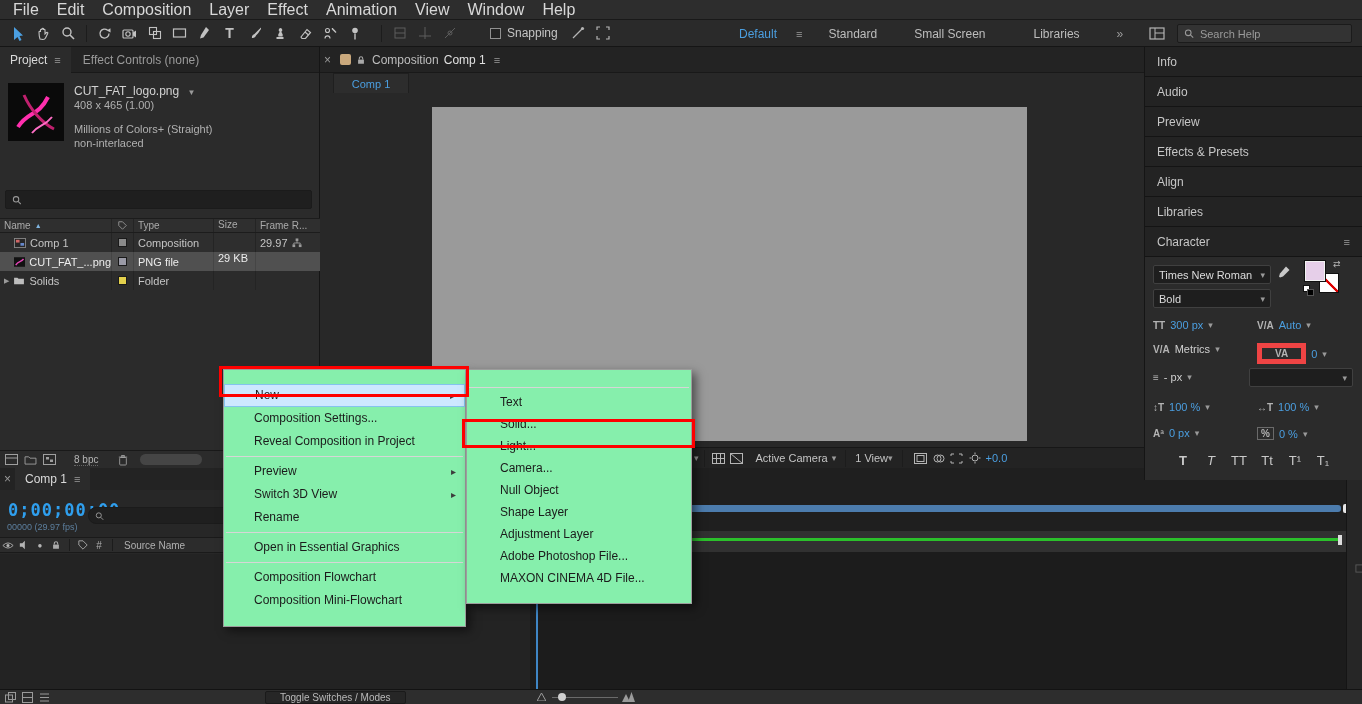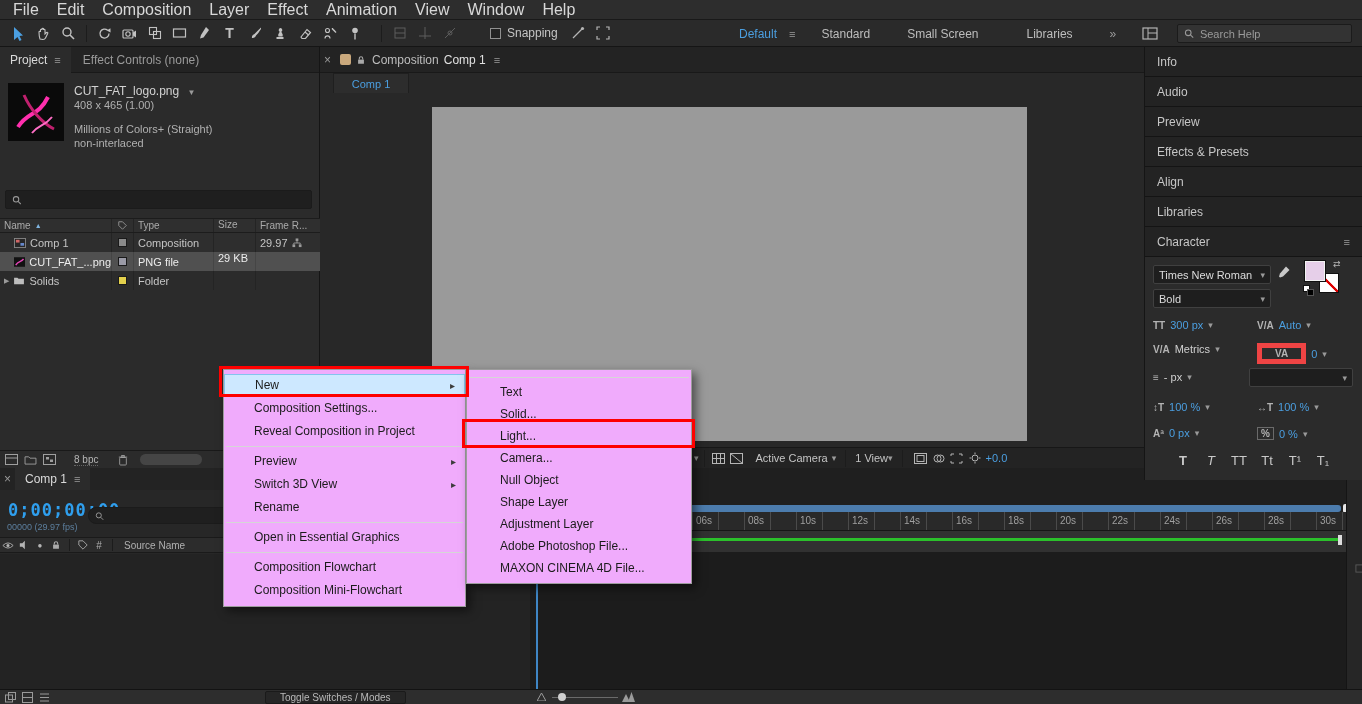--- a/index.html
+++ b/index.html
@@ -12,21 +12,21 @@
   .menubar{position:absolute;left:0;top:0;width:1362px;height:20px;background:#2d2d2d;border-bottom:1px solid #191919;display:flex;align-items:center;padding-left:4px}
   .mitem{padding:0 9px;height:20px;line-height:20px;color:#d8d8d8;font-size:16px}
 
   
   .toolbar{position:absolute;left:0;top:20px;width:1362px;height:27px;background:#2a2a2a;border-bottom:1px solid #151515;display:flex;align-items:center;padding:0 6px}
   .tool{width:25px;height:25px;display:flex;align-items:center;justify-content:center;color:#c2c2c2}
   .tsep{width:1px;height:17px;background:#1c1c1c;margin:0 5px}
   .dim{opacity:.35}
   .chk{width:11px;height:11px;border:1px solid #909090;background:#232323;margin-right:6px}
   .snaplabel{font-size:12px;color:#c4c4c4;margin-right:8px}
-  .ws{font-size:12px;color:#bdbdbd;padding:0 13px;display:flex;align-items:center;gap:12px}
+  .ws{font-size:12px;color:#bdbdbd;padding:0 13px;display:flex;align-items:center;gap:19px}
   .ws-active{color:#4b9fe1}
   .hamb{font-size:11px;color:#9a9a9a}
   .searchbox{display:flex;align-items:center;gap:6px;background:#333333;border:1px solid #1b1b1b;border-radius:2px;height:19px;padding:0 6px}
   .searchbox input{background:transparent;border:none;outline:none;color:#cfcfcf;font-size:11px;width:100%;font-family:inherit}
   input::placeholder{color:#9a9a9a}
 
   
   .tabstrip{background:#232323;display:flex;align-items:center;border-bottom:1px solid #191919}
   .ptab{height:26px;display:flex;align-items:center;padding:0 10px;background:#2b2b2b;color:#dadada;font-size:12px;gap:7px}
   .ptab-inactive{background:transparent;color:#9a9a9a;padding:0 12px}
@@ -36,21 +36,21 @@
   .thead{display:flex;align-items:center;height:15px;background:#2f2f2f;border-top:1px solid #1c1c1c;border-bottom:1px solid #1c1c1c;font-size:10px;color:#aaaaaa}
   .prow{display:flex;align-items:center;height:19px;font-size:11px;color:#c4c4c4}
   .c-name{width:112px;display:flex;align-items:center;gap:4px;padding-left:4px;border-right:1px solid #242424;height:100%}
   .c-label{width:22px;display:flex;align-items:center;justify-content:center;border-right:1px solid #242424;height:100%}
   .c-type{width:80px;padding-left:4px;border-right:1px solid #242424;height:100%;display:flex;align-items:center}
   .c-size{width:42px;padding-left:4px;border-right:1px solid #242424;height:100%;display:flex;align-items:flex-start}
   .c-rate{width:54px;padding-left:4px;height:100%;display:flex;align-items:center;gap:4px}
   .chip{width:9px;height:9px;border:1px solid #1a1a1a}
 
   
-  .ctx{position:absolute;background:#f0abfc;border:1px solid #9c9c9c;box-shadow:4px 4px 9px rgba(0,0,0,.5);padding:4px 0;z-index:50;color:#1b1b1b;font-size:12px}
+  .ctx{position:absolute;background:#86efac;border:1px solid #9c9c9c;box-shadow:4px 4px 9px rgba(0,0,0,.5);padding:14px 0;z-index:50;color:#1b1b1b;font-size:12px}
   .ctx-item{height:23px;line-height:23px;padding:0 26px 0 30px;position:relative;white-space:nowrap}
   .sub .ctx-item{height:22px;line-height:22px;padding-left:33px}
   .ctx-item.hl{background:#cde8ff;border:1px solid #84c3ee;line-height:21px}
   .ctx-sep{height:7px;position:relative}
   .ctx-sep::after{content:"";position:absolute;left:2px;right:2px;top:3px;height:1px;background:#d6d6d6}
   .marrow{position:absolute;right:9px;top:0;font-size:10px;color:#3c3c3c}
   .anno{position:absolute;border:3px solid #fe0000;z-index:70;pointer-events:none}
 
   
   .rp-hdr{height:30px;background:#232323;border-bottom:1px solid #141414;display:flex;align-items:center;justify-content:space-between;padding:0 12px;color:#c6c6c6;font-size:12px}
@@ -287,35 +287,20 @@
         <span style="padding-left:6px">Source Name</span>
       </div>
       <div class="abs" style="left:0;top:86px;width:530px;height:135px;background:#232323"></div>
     </div>
 
     <div class="abs" style="left:530px;top:0;width:816px;height:221px;background:#1f1f1f">
 
       <div class="abs" style="left:6px;top:37px;width:805px;height:7px;background:#4c7cad;border-radius:3px"></div>
       <div class="abs" style="left:813px;top:36px;width:10px;height:9px;background:#e6e6e6;border-radius:2px"></div>
 
-      <div class="ruler" style="left:6px;top:44px;width:810px;height:19px">
-        <span class="rlabel" style="left:160px">06s</span>
-        <span class="rlabel" style="left:212px">08s</span>
-        <span class="rlabel" style="left:264px">10s</span>
-        <span class="rlabel" style="left:316px">12s</span>
-        <span class="rlabel" style="left:368px">14s</span>
-        <span class="rlabel" style="left:420px">16s</span>
-        <span class="rlabel" style="left:472px">18s</span>
-        <span class="rlabel" style="left:524px">20s</span>
-        <span class="rlabel" style="left:576px">22s</span>
-        <span class="rlabel" style="left:628px">24s</span>
-        <span class="rlabel" style="left:680px">26s</span>
-        <span class="rlabel" style="left:732px">28s</span>
-        <span class="rlabel" style="left:784px">30s</span>
-      </div>
 
       <div class="abs" style="left:0;top:63px;width:816px;height:21px;background:#313131"></div>
       <div class="abs" style="left:10px;top:70px;width:801px;height:3px;background:#2bc02b"></div>
       <div class="abs" style="left:808px;top:67px;width:4px;height:10px;background:#dddddd"></div>
       <div class="abs" style="left:0;top:84px;width:816px;height:137px;background:#1c1c1c"></div>
 
       <div class="abs" style="left:6px;top:36px;width:2px;height:185px;background:#3f86c5"></div>
       <div class="abs" style="left:2px;top:36px;width:9px;height:8px;background:#7ab1de;border-radius:0 0 3px 3px"></div>
 
       <div class="abs" style="left:816px;top:12px;width:16px;height:209px;background:#262626;border-left:1px solid #151515">

